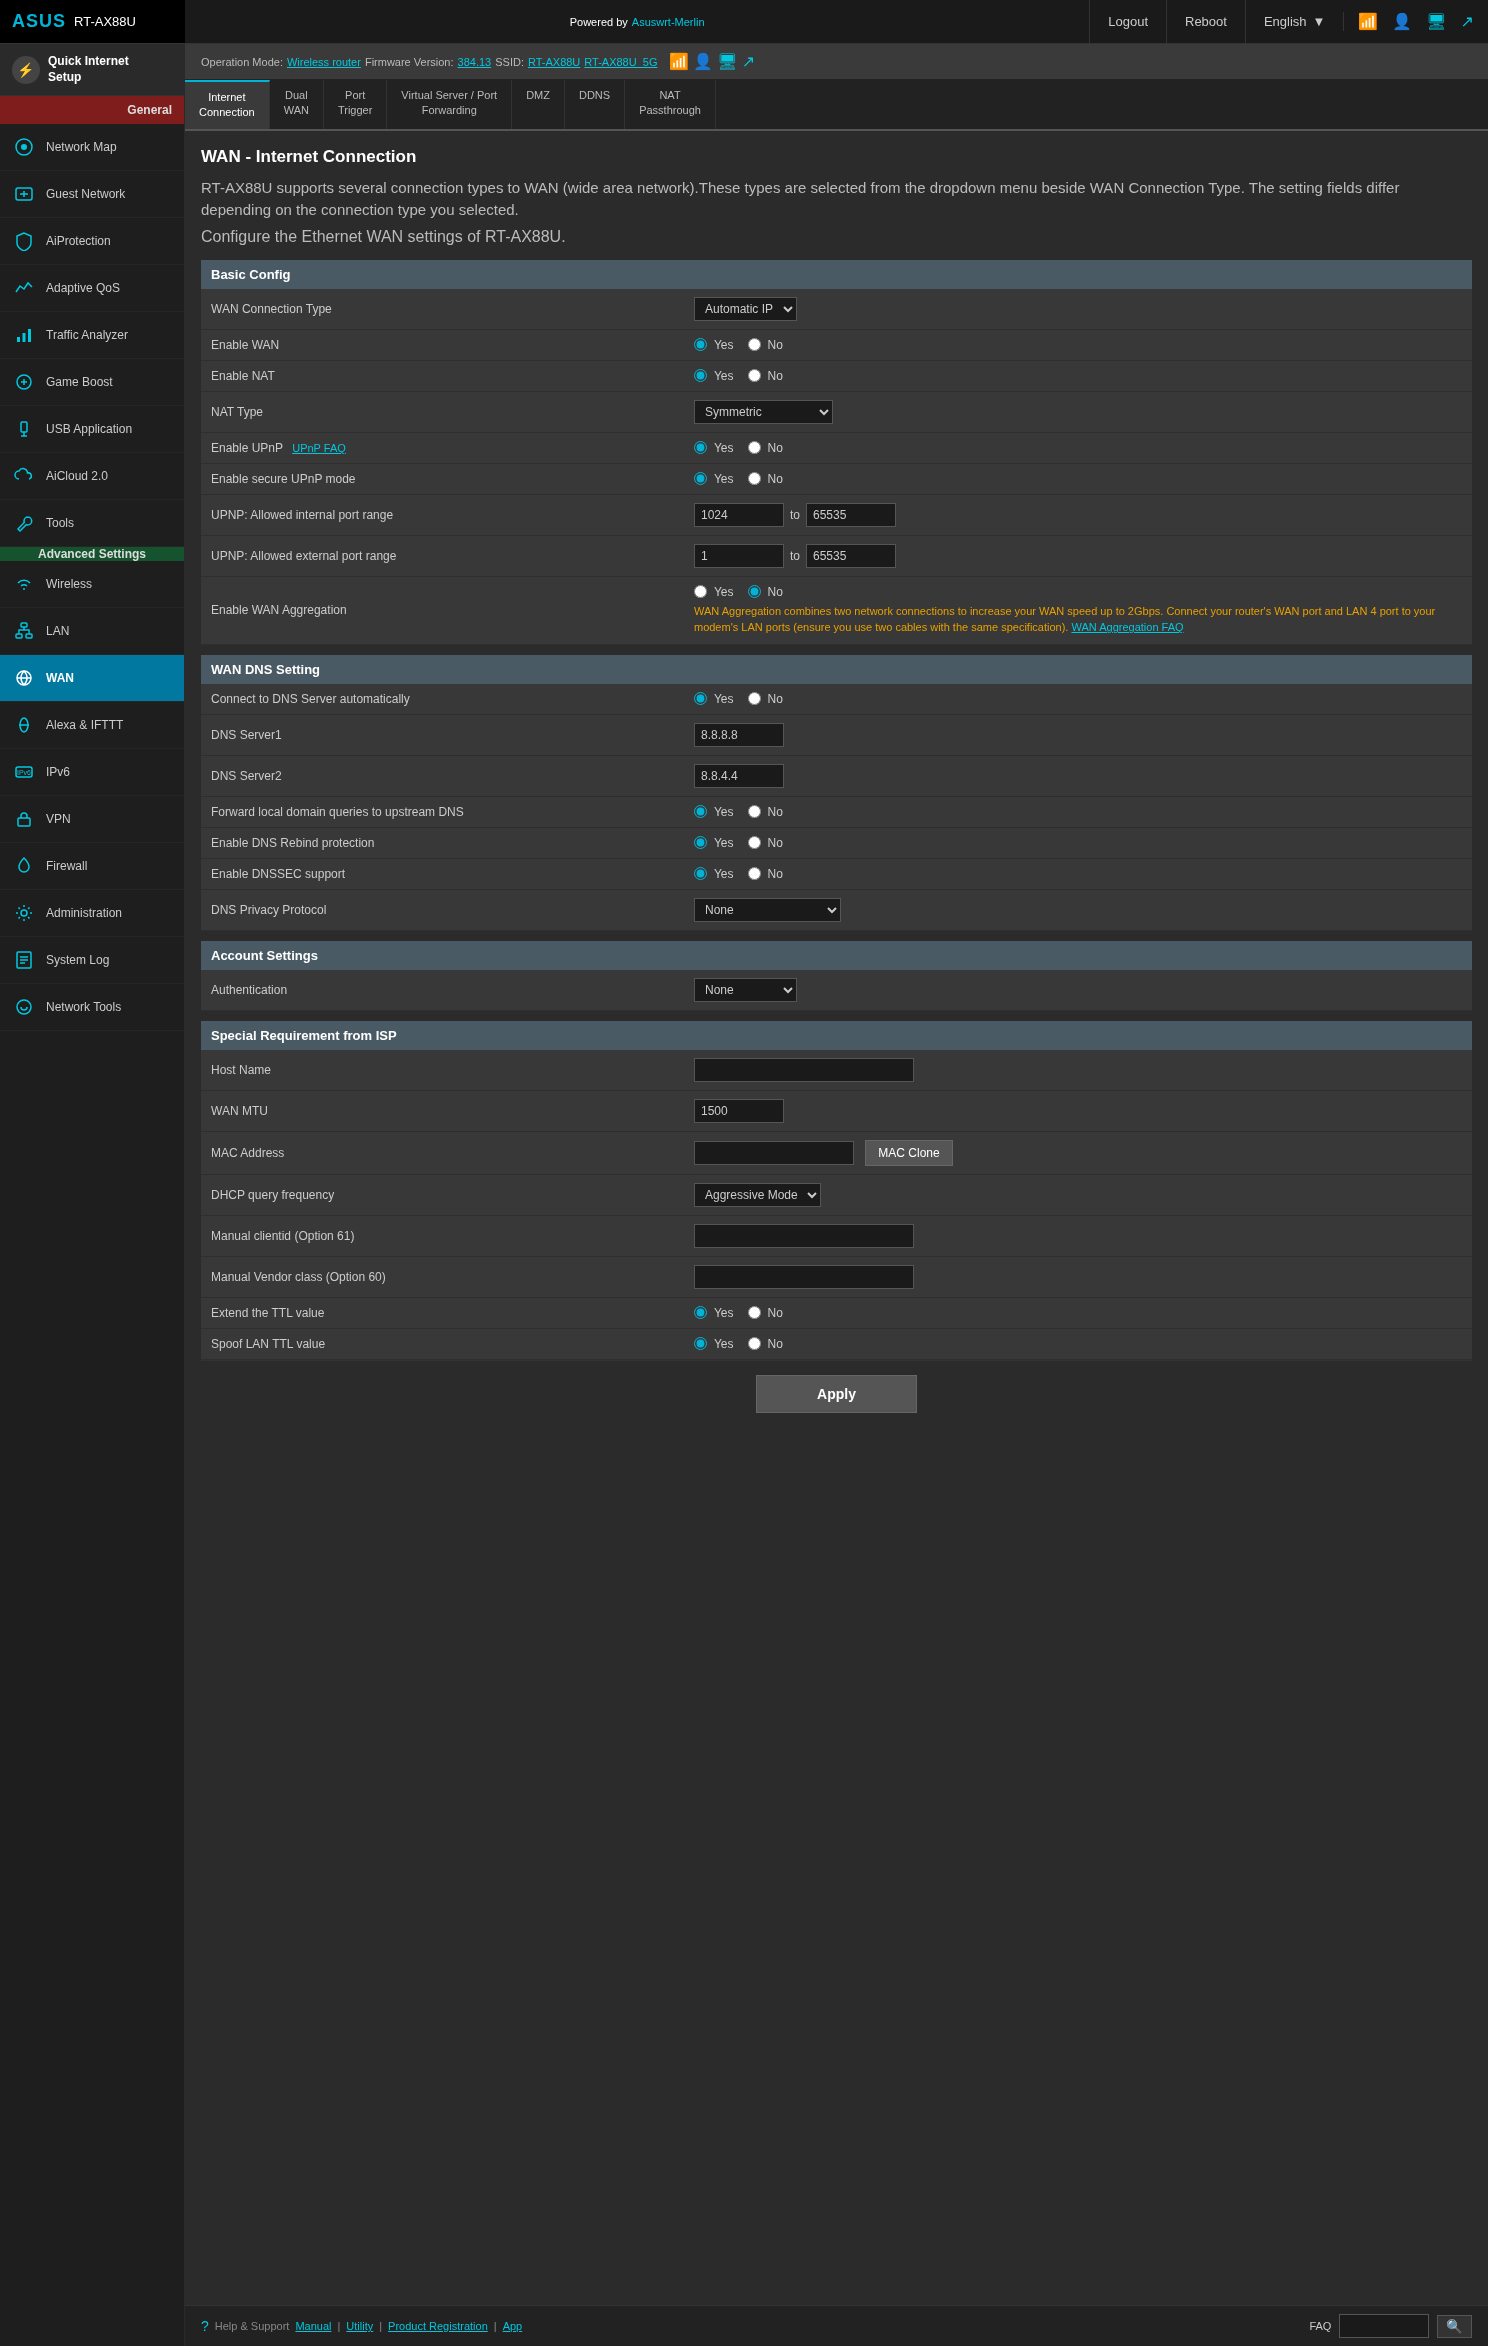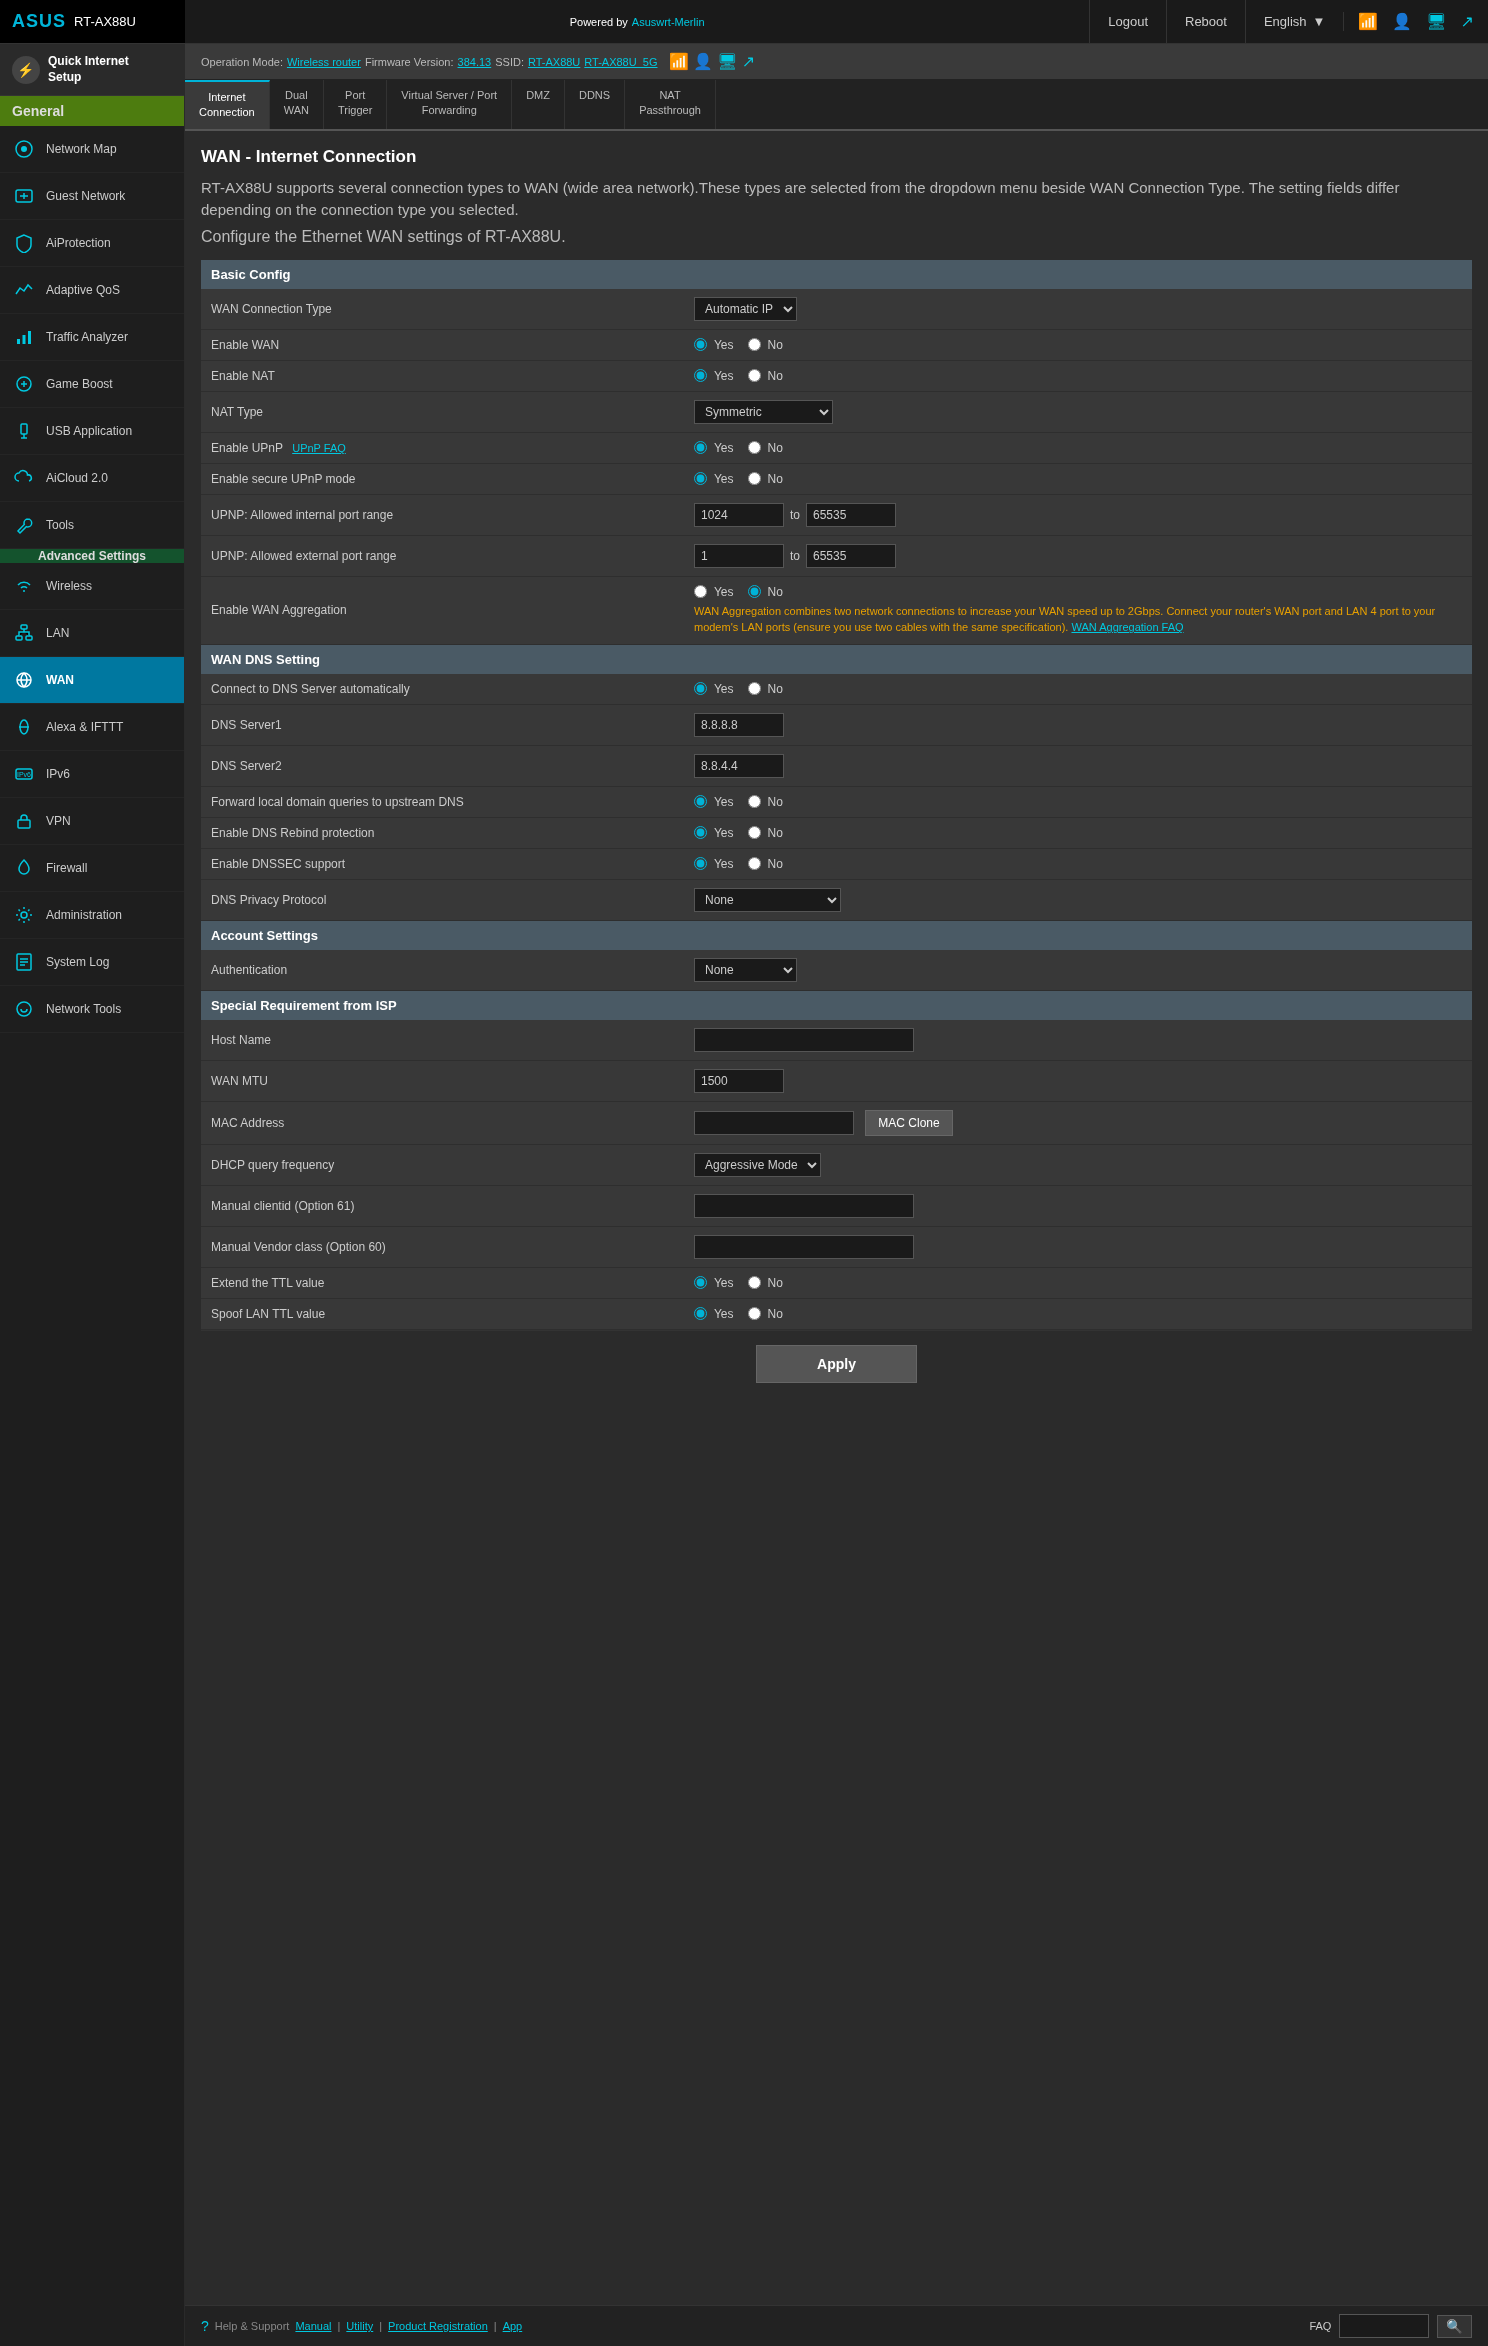--- a/index.html
+++ b/index.html
@@ -19,21 +19,21 @@
     .header-icon { color: #00c8e0; font-size: 16px; }
 
     
     .layout { display: flex; min-height: calc(100vh - 44px); }
 
     
     .sidebar { width: 185px; background: #1e1e1e; border-right: 1px solid #2a2a2a; flex-shrink: 0; }
     .sidebar-quick { background: #2a2a2a; padding: 10px 12px; display: flex; align-items: center; gap: 8px; cursor: pointer; border-bottom: 1px solid #333; }
     .sidebar-quick-icon { width: 28px; height: 28px; background: #444; border-radius: 50%; display: flex; align-items: center; justify-content: center; font-size: 14px; color: #00c8e0; flex-shrink: 0; }
     .sidebar-quick-text { color: #fff; font-size: 12px; font-weight: bold; line-height: 1.3; }
-    .sidebar-section-header { background: #4d7c0f; color: #ddd; font-size: 14px; font-weight: bold; padding: 7px 12px; text-align: left; }
+    .sidebar-section-header { background: #7f1d1d; color: #ddd; font-size: 12px; font-weight: bold; padding: 7px 12px; text-align: right; }
     .sidebar-item { display: flex; align-items: center; gap: 10px; padding: 11px 12px; cursor: pointer; border-bottom: 1px solid #252525; }
     .sidebar-item.active { background: #0078a0; }
     .sidebar-item-icon { width: 24px; height: 24px; display: flex; align-items: center; justify-content: center; flex-shrink: 0; }
     .sidebar-item-label { color: #ccc; font-size: 12px; }
     .sidebar-item.active .sidebar-item-label { color: #fff; font-weight: bold; }
     .sidebar-adv-header { background: #14532d; color: #ddd; font-size: 12px; font-weight: bold; padding: 0 12px; text-align: center; }
 
     
     .main { flex: 1; background: #2b2b2b; display: flex; flex-direction: column; }
     .status-bar { background: #3a3a3a; padding: 8px 16px; font-size: 11px; color: #bbb; border-bottom: 1px solid #222; display: flex; align-items: center; gap: 4px; }
@@ -44,21 +44,21 @@
     .tab { padding: 8px 14px; font-size: 11px; color: #bbb; cursor: pointer; border-right: 1px solid #333; text-align: center; line-height: 1.4; }
     .tab.active { background: #3a3a3a; color: #fff; border-top: 2px solid #00b4d8; }
 
     
     .content { padding: 16px; flex: 1; overflow-y: auto; }
     .page-title { font-size: 17px; font-weight: bold; color: #fff; margin-bottom: 10px; }
     .page-desc { font-size: 15px; color: #bbb; line-height: 1.5; margin-bottom: 6px; }
     .page-subdesc { font-size: 16px; color: #bbb; margin-bottom: 14px; }
 
     
-    .section { margin-bottom: 0; }
+    .section { margin-bottom: 0; margin-top: 10px; }
     .section-header { background: #4a5a65; color: #fff; font-size: 13px; font-weight: bold; padding: 7px 10px; }
     .config-table { width: 100%; border-collapse: collapse; background: #383838; }
     .config-table tr { border-bottom: 1px solid #2e2e2e; }
     .config-table td { padding: 8px 10px; vertical-align: middle; }
     .config-table td:first-child { width: 38%; color: #ccc; font-size: 12px; }
     .config-table td:last-child { color: #ccc; }
 
     
     select { background: #1a1a1a; color: #ccc; border: 1px solid #555; padding: 3px 6px; font-size: 12px; cursor: pointer; }
     input[type="text"], input[type="number"] { background: #1a1a1a; color: #ccc; border: 1px solid #555; padding: 4px 6px; font-size: 12px; width: 90px; }

